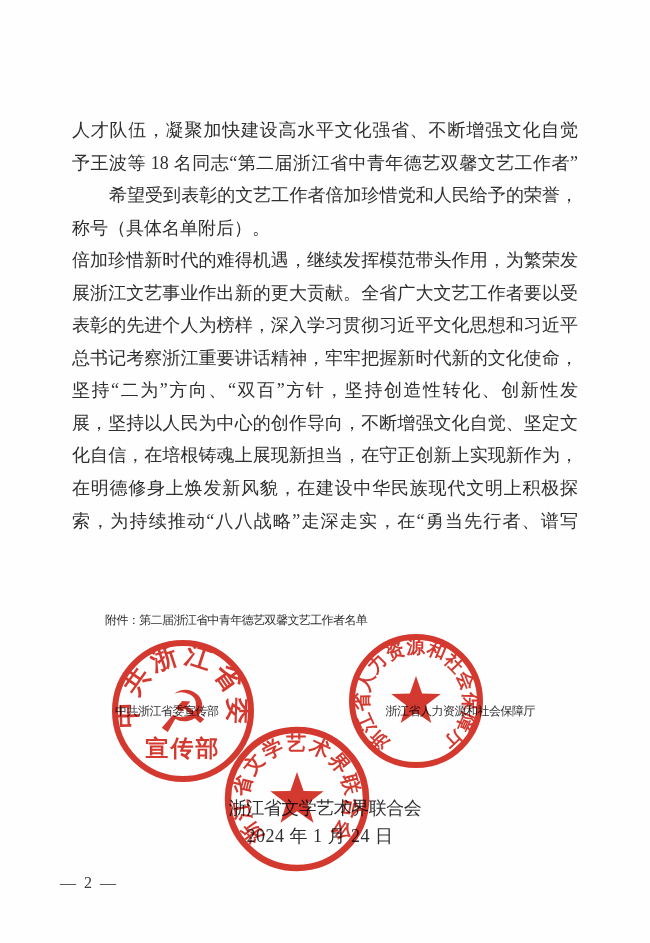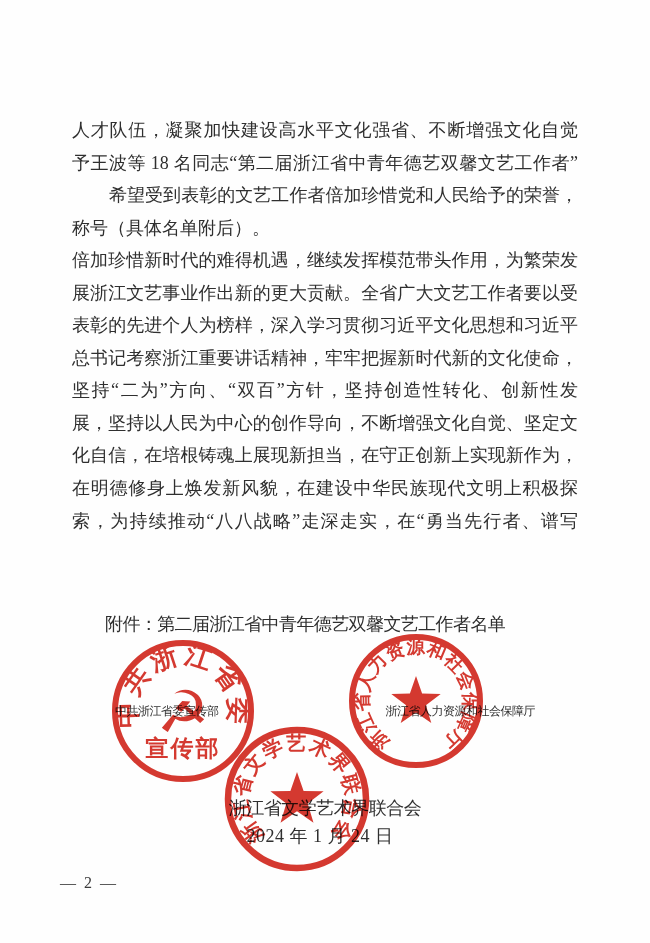--- a/index.html
+++ b/index.html
@@ -24,21 +24,21 @@
     text-align:justify;
     text-align-last:justify;
     white-space:normal;
     letter-spacing:0;
   }
   .para-end{text-align-last:left;}
   .para-indent{padding-left:37px;}
   
   .attachment{
     position:absolute;left:105px;top:612px;
-    font-size:18px;letter-spacing:-0.6px;white-space:nowrap;
+    font-size:12px;letter-spacing:-0.6px;white-space:nowrap;
   }
   
   .sigrow1{
     position:absolute;left:115px;top:703px;width:420px;
     display:flex;justify-content:space-between;
     font-size:12px;letter-spacing:-0.5px;white-space:nowrap;
   }
   .sigrow2{
     position:absolute;left:0;top:796px;width:650px;
     text-align:center;font-size:18px;letter-spacing:-0.5px;white-space:nowrap;

